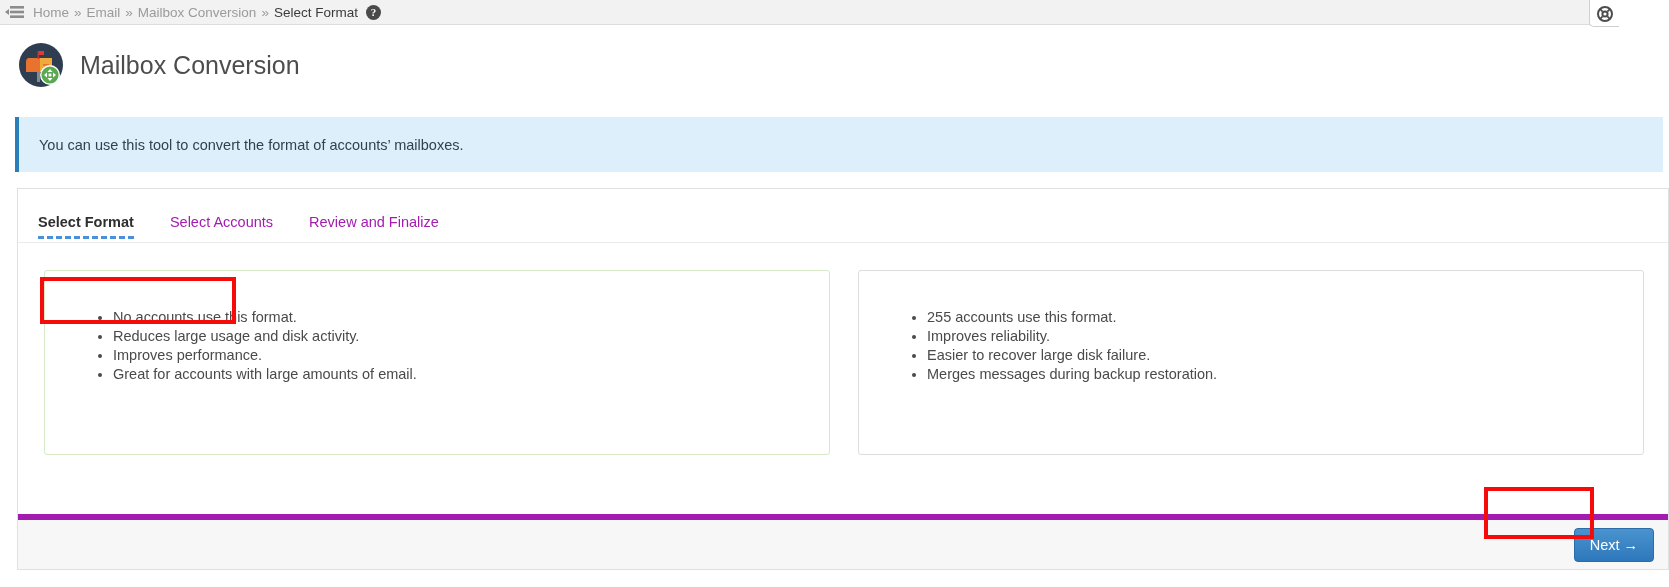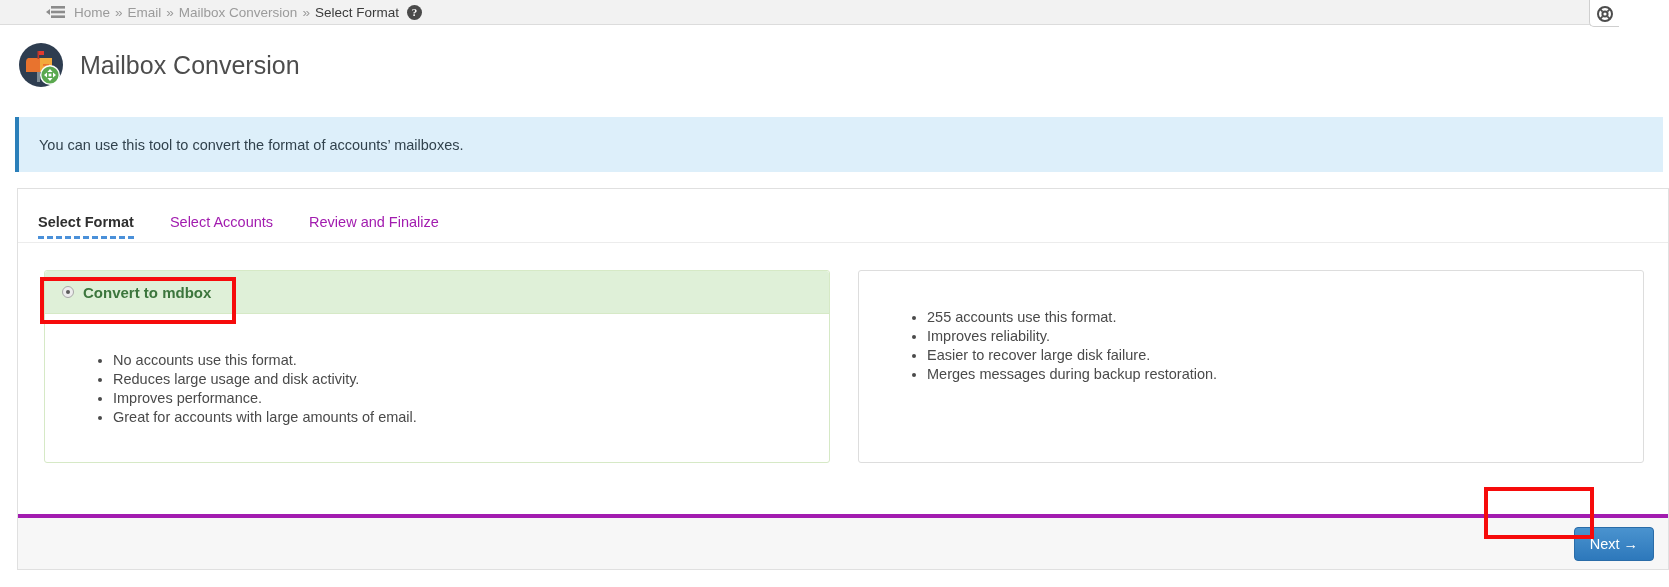--- a/index.html
+++ b/index.html
@@ -21,21 +21,20 @@
   .topbar {
     position: absolute;
     left: 0; top: 0;
     width: 1619px;
     height: 25px;
     background: #f2f2f2;
     border-bottom: 1px solid #dcdcdc;
     display: flex;
     align-items: center;
     box-sizing: border-box;
-    padding-left: 41px;
   }
   .hamburger {
     width: 30px;
     height: 25px;
     display: flex;
     align-items: center;
     justify-content: center;
     flex: none;
     cursor: pointer;
   }
@@ -250,21 +249,21 @@
   }
 
   
   .panel-footer {
     position: absolute;
     left: 0;
     bottom: 0;
     width: 100%;
     height: 55px;
     background: #f7f7f7;
-    border-top: 4px solid #a21caf;
+    border-top: 6px solid #a21caf;
     box-sizing: border-box;
     display: flex;
     align-items: center;
     justify-content: flex-end;
     padding-right: 14px;
   }
   .btn-next {
     background: #3582c4;
     background-image: linear-gradient(#4a93cf, #2d78bb);
     border: 1px solid #2a6ca8;
@@ -362,24 +361,20 @@
 
   <div class="tabs">
     <div class="tab active">Select Format</div>
     <div class="tab">Select Accounts</div>
     <div class="tab">Review and Finalize</div>
   </div>
 
   <div class="cards">
 
     <div class="card selected">
-      <div class="card-head">
-        <span class="radio checked"></span>
-        <span class="card-title">Convert to mdbox</span>
-      </div>
       <div class="card-body">
         <ul>
           <li>No accounts use this format.</li>
           <li>Reduces large usage and disk activity.</li>
           <li>Improves performance.</li>
           <li>Great for accounts with large amounts of email.</li>
         </ul>
       </div>
     </div>
 

